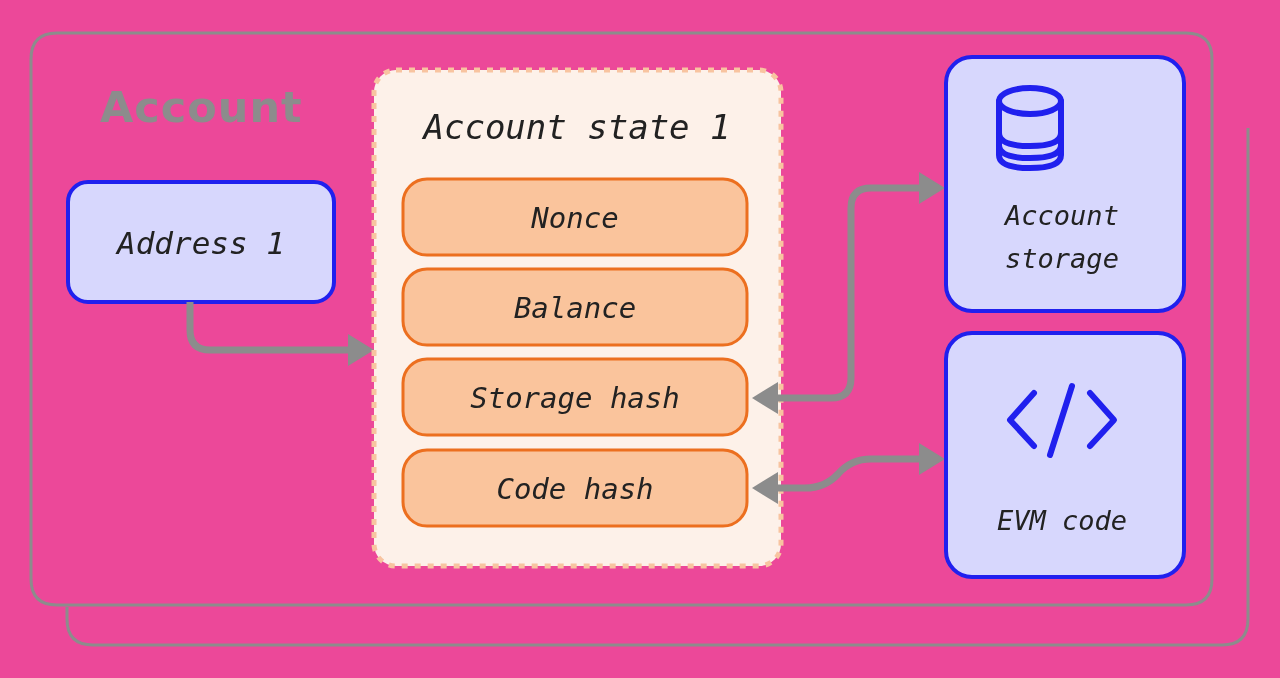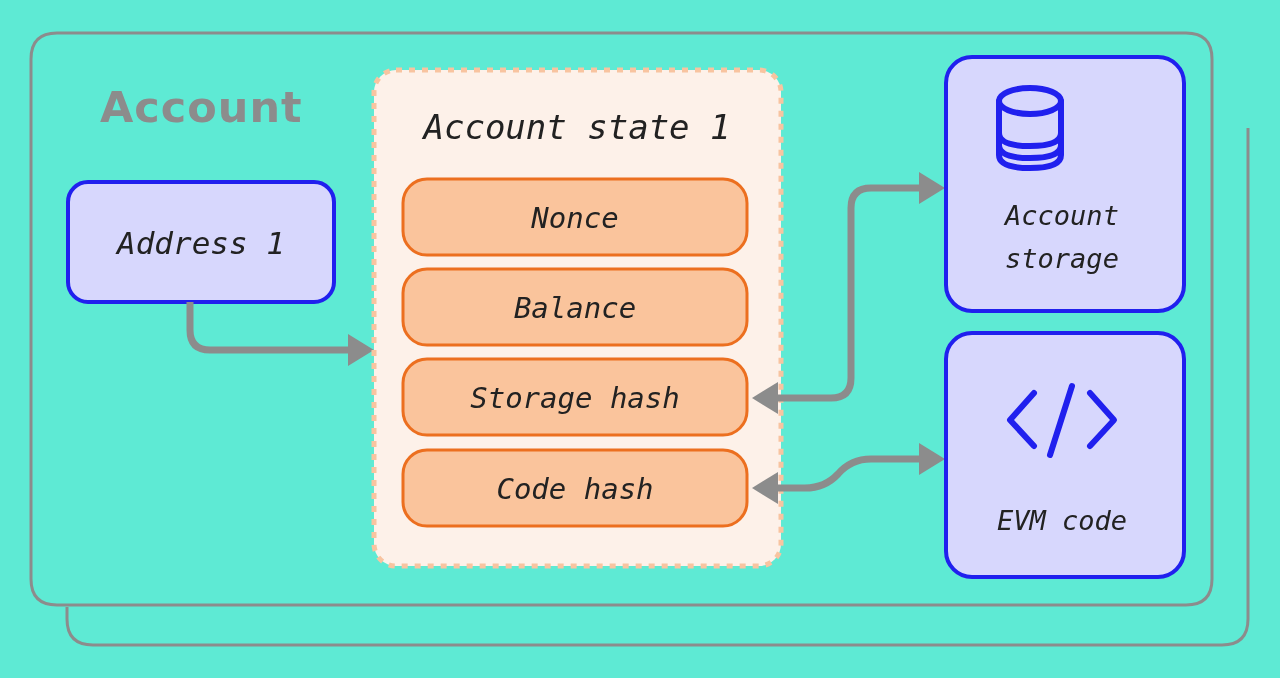--- a/index.html
+++ b/index.html
@@ -5,21 +5,21 @@
 <style>
   html, body {
     margin: 0;
     padding: 0;
     background: #000000;
   }
   #stage {
     position: relative;
     width: 1280px;
     height: 678px;
-    background: #5eead4;
+    background: #ec4899;
     overflow: hidden;
     font-family: "DejaVu Sans Mono", monospace;
   }
   svg.diagram {
     position: absolute;
     top: 0;
     left: 0;
     width: 1280px;
     height: 678px;
     display: block;

